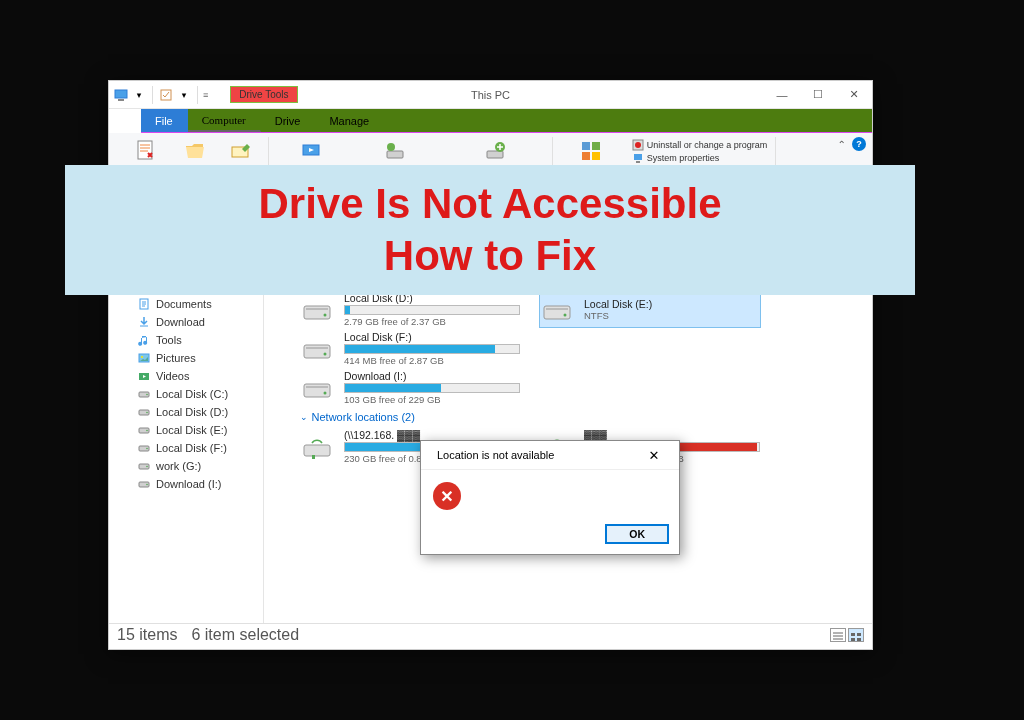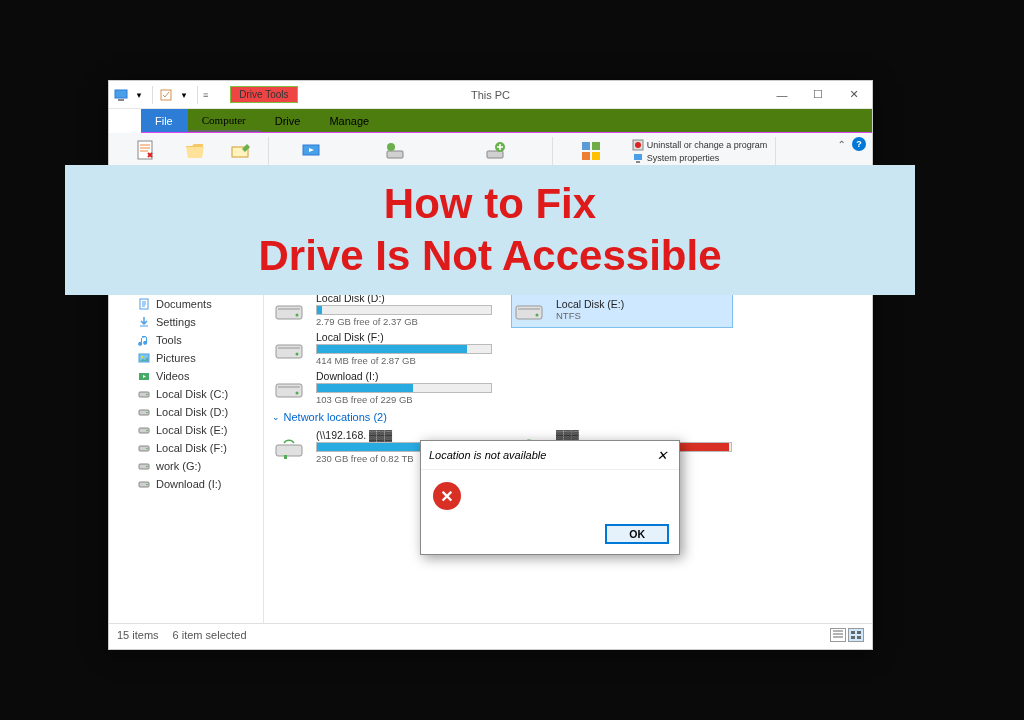--- a/index.html
+++ b/index.html
@@ -19,47 +19,47 @@
 .tab.active{border-bottom:2px solid #666;font-family:Liberation Serif, serif;}
 .ribbon{height:70px;background:#f6f7f9;border-bottom:1px solid #dcdcdc;display:flex;padding:4px 6px;position:relative;}
 .ribbon-group{display:flex;gap:2px;padding:0 4px;border-right:1px solid #e0e0e0;}
 .ribbon-btn{display:flex;flex-direction:column;align-items:center;justify-content:flex-start;padding:2px 6px;font-size:9px;color:#333;min-width:42px;}
 .ribbon-btn .ico{width:24px;height:24px;margin-bottom:2px;display:flex;align-items:center;justify-content:center;font-size:18px;}
 .ribbon-small{display:flex;flex-direction:column;gap:1px;font-size:9px;color:#333;padding:2px 4px;}
 .ribbon-small div{display:flex;align-items:center;gap:3px;}
 .ribbon-small .s-ico{width:12px;height:12px;}
 .ribbon-collapse{position:absolute;right:6px;top:4px;display:flex;gap:6px;align-items:center;font-size:10px;color:#555;}
 .help-icon{width:14px;height:14px;border-radius:50%;background:#0078d7;color:#fff;display:flex;align-items:center;justify-content:center;font-size:9px;font-weight:bold;}
-.body{display:flex;height:420px;}
+.body{display:flex;height:420px;gap:28px;}
 .sidebar{width:155px;border-right:1px solid #e5e5e5;overflow:hidden;padding:2px 0;font-size:11px;}
 .sb-item{display:flex;align-items:center;gap:5px;padding:2px 4px 2px 14px;white-space:nowrap;color:#333;}
 .sb-item.l2{padding-left:28px;}
 .sb-item.selected{background:#cde8ff;}
 .sb-ico{width:14px;height:14px;flex-shrink:0;}
 .content{flex:1;padding:4px 8px;overflow:hidden;font-size:11px;position:relative;}
 .folder-row{display:flex;gap:10px;margin-bottom:4px;}
 .folder-item{display:flex;align-items:center;gap:6px;width:200px;}
 .folder-ico{width:28px;height:24px;}
 .section-hdr{color:#0066cc;font-size:11px;margin:0 0 6px 0;display:flex;align-items:center;gap:4px;}
 .section-hdr::before{content:"⌄";font-size:9px;}
 .drive-grid{display:flex;flex-wrap:wrap;gap:4px 20px;}
 .drive-item{display:flex;gap:8px;width:220px;align-items:center;}
 .drive-item.sel{background:#cde8ff;outline:1px solid #7ec0ee;}
 .drive-ico{width:36px;height:28px;}
 .drive-info{flex:1;}
 .drive-name{font-size:10.5px;color:#222;}
 .bar{width:100%;height:10px;border:1px solid #bbb;background:#eee;margin:1px 0;}
 .bar-fill{height:100%;}
 .drive-sub{font-size:9.5px;color:#666;}
-.statusbar{height:22px;border-top:1px solid #e0e0e0;display:flex;align-items:center;padding:0 8px;font-size:11px;color:#555;gap:14px;}
+.statusbar{height:22px;border-top:1px solid #e0e0e0;display:flex;align-items:center;padding:0 8px;font-size:16px;color:#555;gap:14px;}
 .statusbar .views{margin-left:auto;display:flex;gap:2px;}
 .view-ico{width:16px;height:14px;border:1px solid #999;}
 .banner{position:absolute;left:65px;top:165px;width:850px;height:130px;background:#c9e6f2;display:flex;flex-direction:column;align-items:center;justify-content:center;font-size:42px;font-weight:bold;color:#de1a1a;line-height:1.25;z-index:10;}
 .dialog{position:absolute;left:420px;top:440px;width:260px;background:#fff;border:1px solid #888;box-shadow:3px 3px 12px rgba(0,0,0,0.4);z-index:5;font-size:11px;}
-.dlg-title{display:flex;justify-content:space-between;align-items:center;padding:5px 8px;border-bottom:1px solid #eee;font-style:italic;}
+.dlg-title{display:flex;justify-content:space-between;align-items:center;padding:5px 16px;border-bottom:1px solid #eee;}
 .dlg-close{width:18px;height:18px;display:flex;align-items:center;justify-content:center;font-size:13px;}
 .dlg-body{display:flex;gap:10px;padding:12px 12px 8px 12px;}
 .err-ico{width:28px;height:28px;border-radius:50%;background:#d93025;display:flex;align-items:center;justify-content:center;color:#fff;font-size:16px;font-weight:bold;flex-shrink:0;}
 .dlg-msg div{margin-bottom:6px;font-size:10.5px;}
 .dlg-foot{display:flex;justify-content:flex-end;padding:6px 10px 10px 10px;}
 .ok-btn{padding:2px 22px;border:2px solid #0078d7;background:#e5f1fb;font-size:10.5px;font-weight:bold;}
 .blur{filter:blur(2px);color:#999;}
 </style>
 </head>
 <body>
@@ -244,21 +244,21 @@
               <rect x="3" y="2" width="8" height="10" fill="#fff" stroke="#4aa0e8"></rect>
               <path d="M5 5h4M5 7h4M5 9h3" stroke="#4aa0e8"></path>
             </svg></span>
           <span>Documents</span>
         </div>
         <div class="sb-item l2">
           <span class="sb-ico"><svg width="14" height="14">
               <path d="M7 2v7M4 6l3 3 3-3" stroke="#4aa0e8" fill="none" stroke-width="1.5"></path>
               <path d="M3 11h8" stroke="#4aa0e8"></path>
             </svg></span>
-          <span>Settings</span>
+          <span>Download</span>
         </div>
         <div class="sb-item l2">
           <span class="sb-ico"><svg width="14" height="14">
               <path d="M5 3v7a2 2 0 11-1-1V5l6-1v5a2 2 0 11-1-1V3z" fill="#4aa0e8"></path>
             </svg></span>
           <span>Tools</span>
         </div>
         <div class="sb-item l2">
           <span class="sb-ico"><svg width="14" height="14">
               <rect x="2" y="3" width="10" height="8" fill="#7ec7e8" stroke="#4aa0e8"></rect>
@@ -478,15 +478,15 @@
   </div>
   <div class="dlg-body">
     <div class="err-ico">✕</div>
   </div>
   <div class="dlg-foot">
     <button class="ok-btn">OK</button>
   </div>
 </div>
 
 <div class="banner">
+  <div>Drive Is Not Accessible</div>
   <div>How to Fix</div>
-  <div>Drive Is Not Accessible</div>
 </div>
 
 </body></html>

